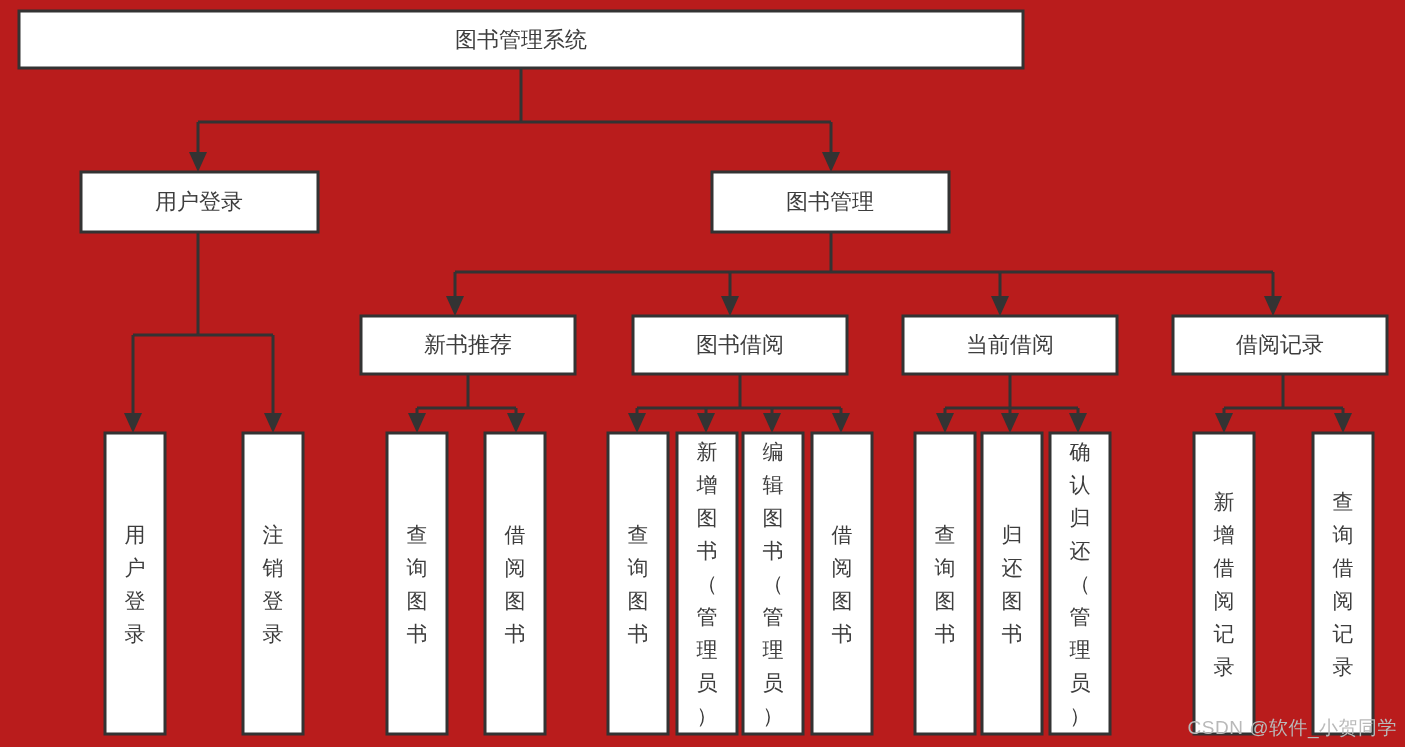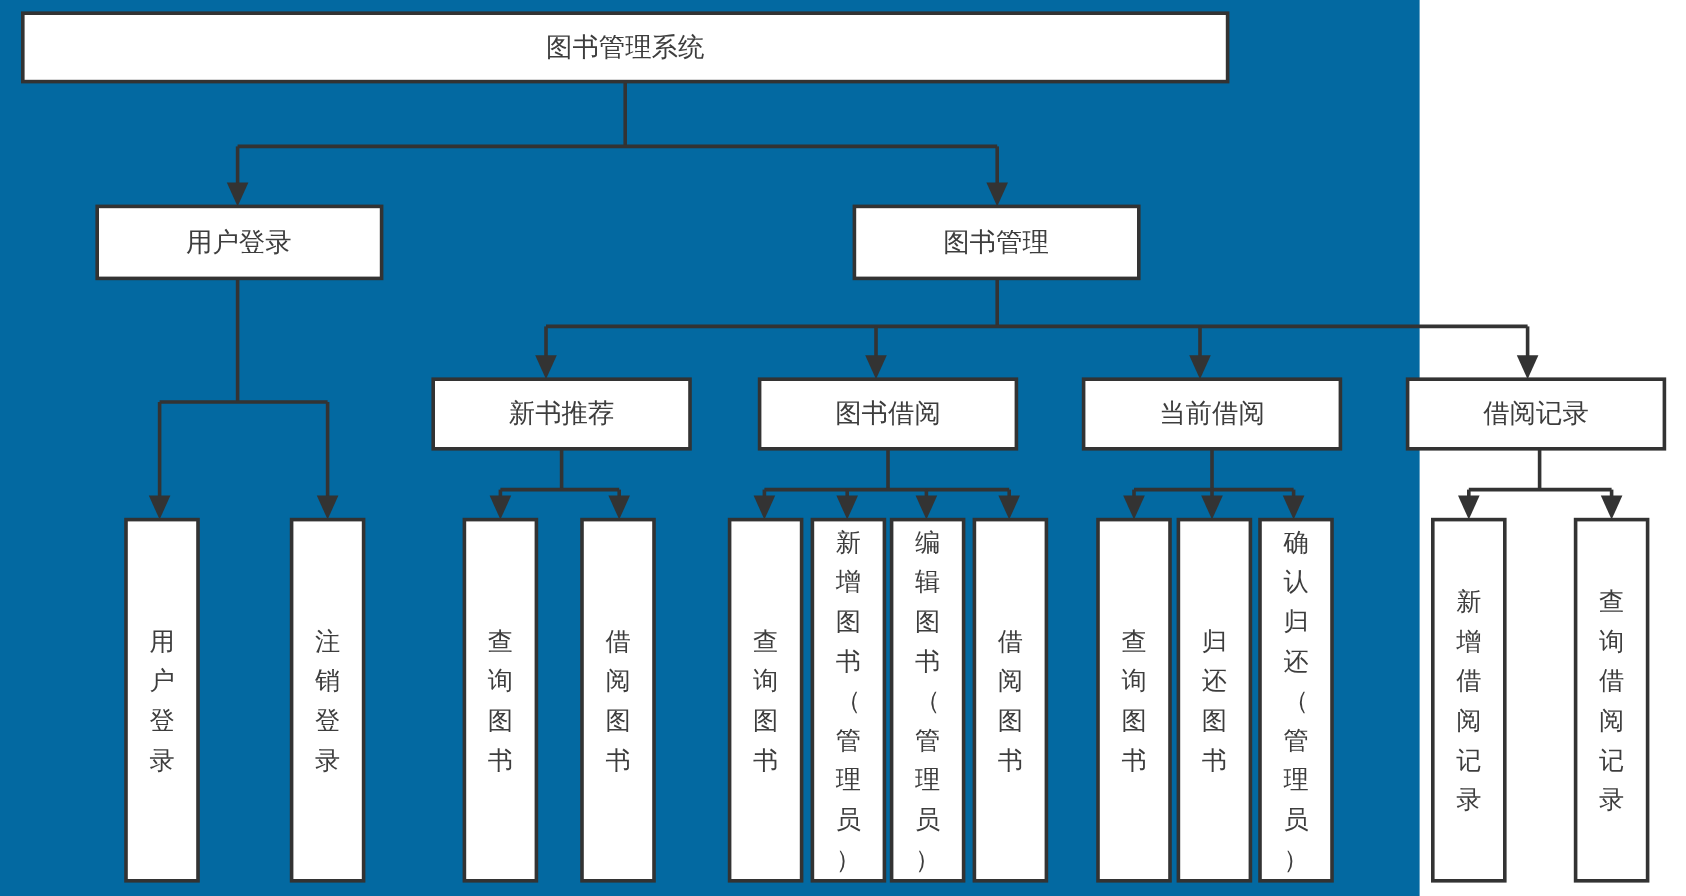--- a/index.html
+++ b/index.html
@@ -9,23 +9,23 @@
     background: #ffffff;
   }
   body {
     width: 1405px;
     height: 747px;
     font-family: "Liberation Sans", "DejaVu Sans", sans-serif;
     overflow: hidden;
   }
   #diagram-root {
     position: relative;
-    width: 1183px;
+    width: 1405px;
     height: 747px;
-    background: #0369a1;
+    background: #b91c1c;
   }
   svg.diagram {
     display: block;
     width: 1405px;
     height: 747px;
   }
   .node-box {
     fill: #ffffff;
     stroke: #333333;
     stroke-width: 3;
@@ -232,13 +232,14 @@
       <text class="node-label-v vtext" x="1224" y="585"><tspan x="1224" y="502.5">新</tspan><tspan x="1224" y="535.5">增</tspan><tspan x="1224" y="568.5">借</tspan><tspan x="1224" y="601.5">阅</tspan><tspan x="1224" y="634.5">记</tspan><tspan x="1224" y="667.5">录</tspan></text>
     </g>
 
     <g>
       <rect class="node-box" x="1313" y="433" width="60" height="301"></rect>
       <text class="node-label-v vtext" x="1343" y="585"><tspan x="1343" y="502.5">查</tspan><tspan x="1343" y="535.5">询</tspan><tspan x="1343" y="568.5">借</tspan><tspan x="1343" y="601.5">阅</tspan><tspan x="1343" y="634.5">记</tspan><tspan x="1343" y="667.5">录</tspan></text>
     </g>
 
   </svg>
 
+  <div class="watermark">CSDN @软件_小贺同学</div>
 </div>
 
 </body></html>

